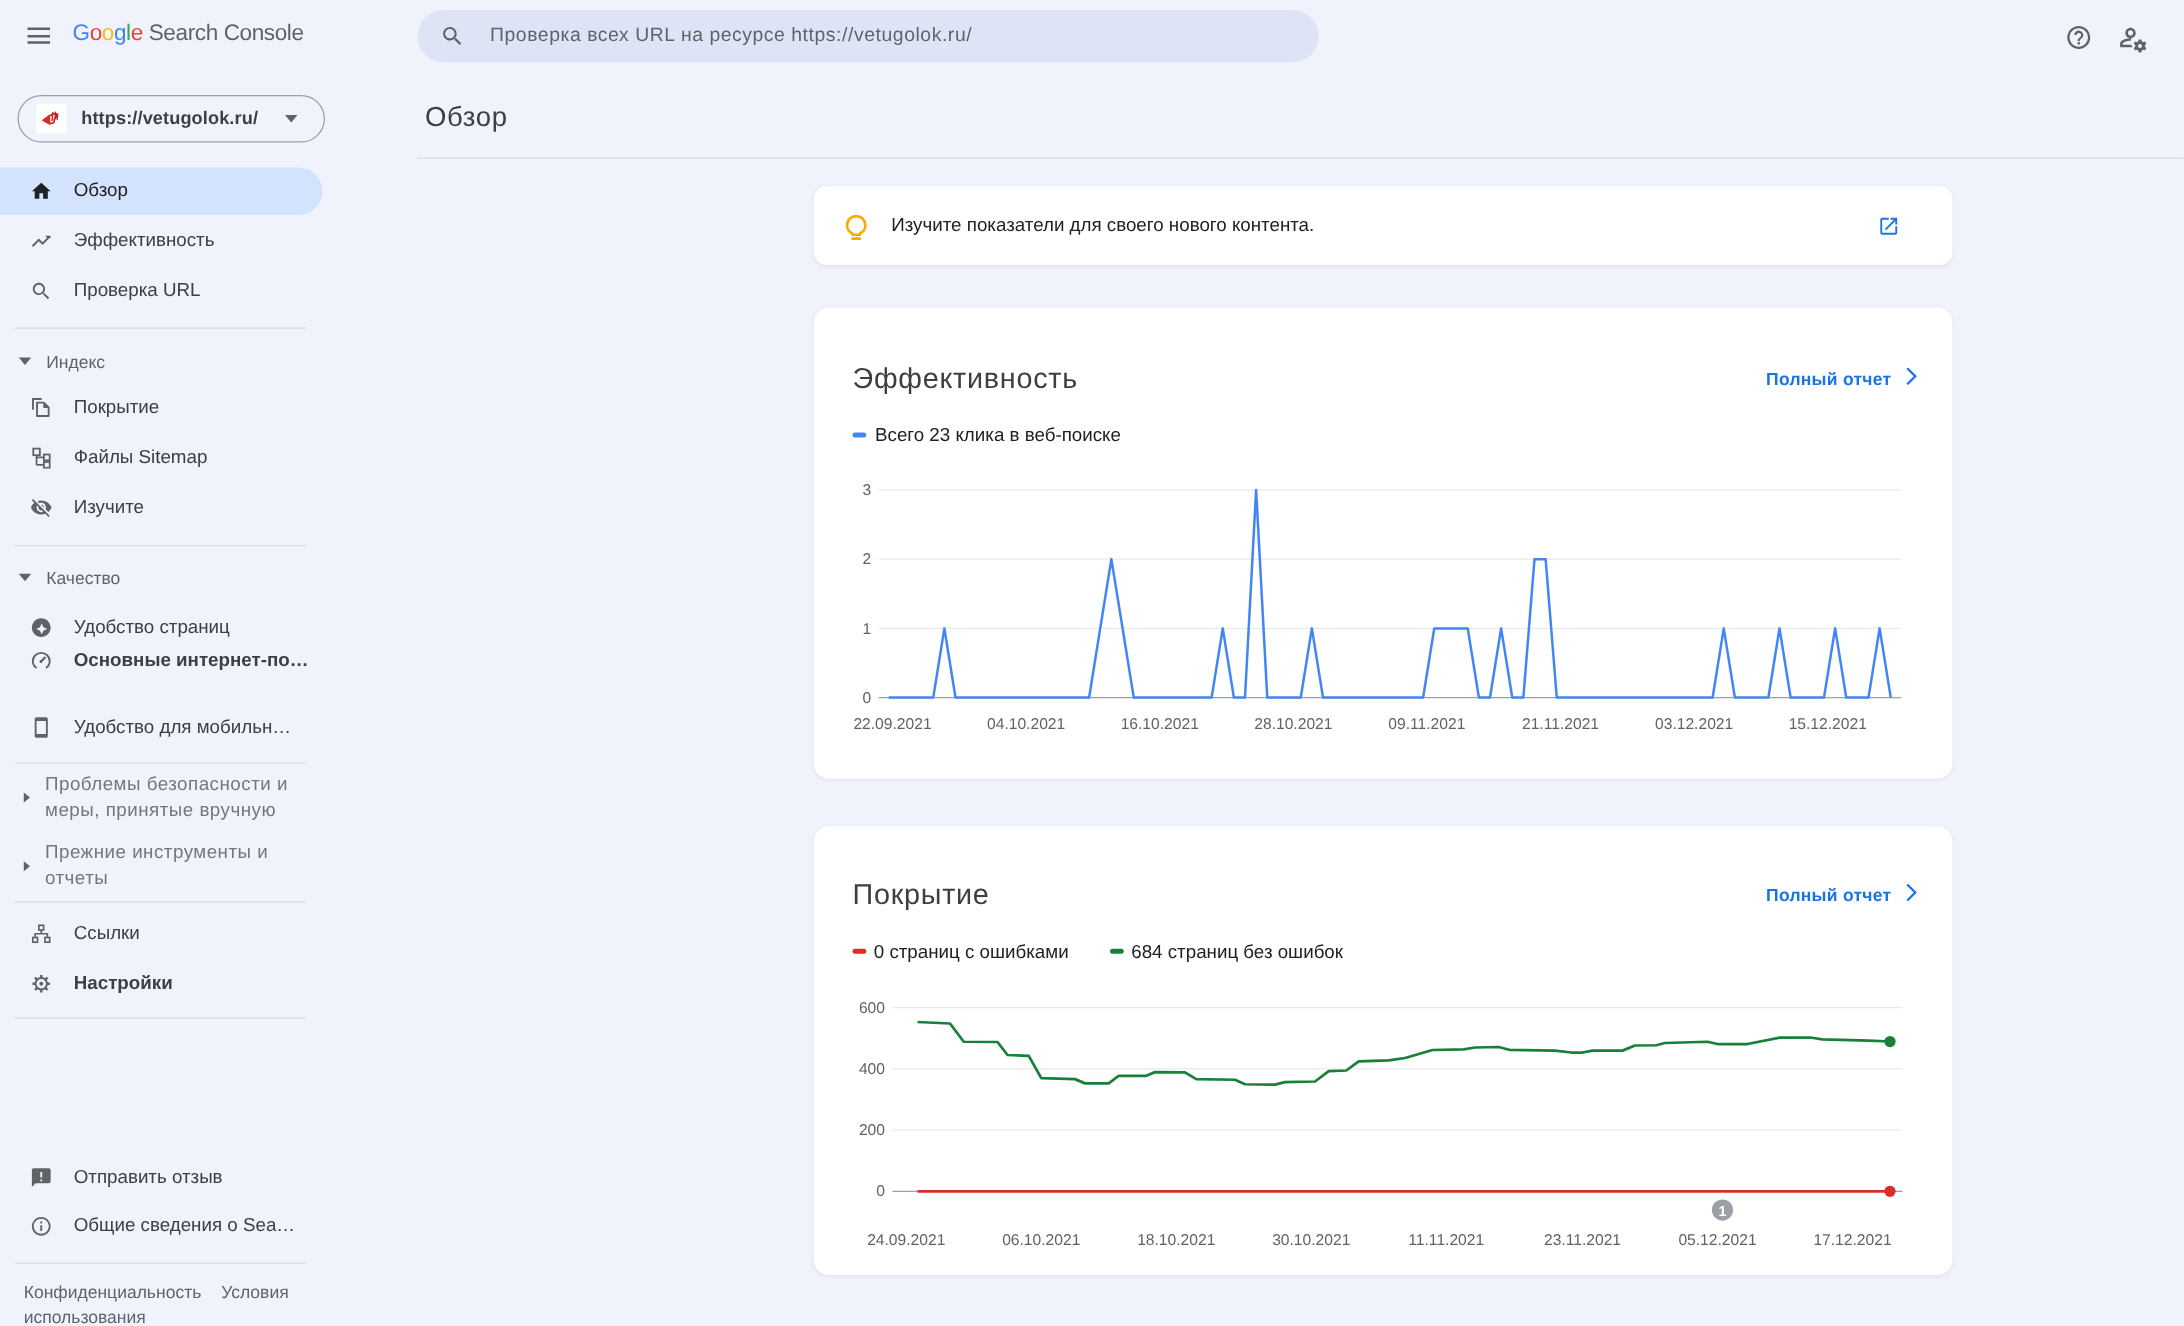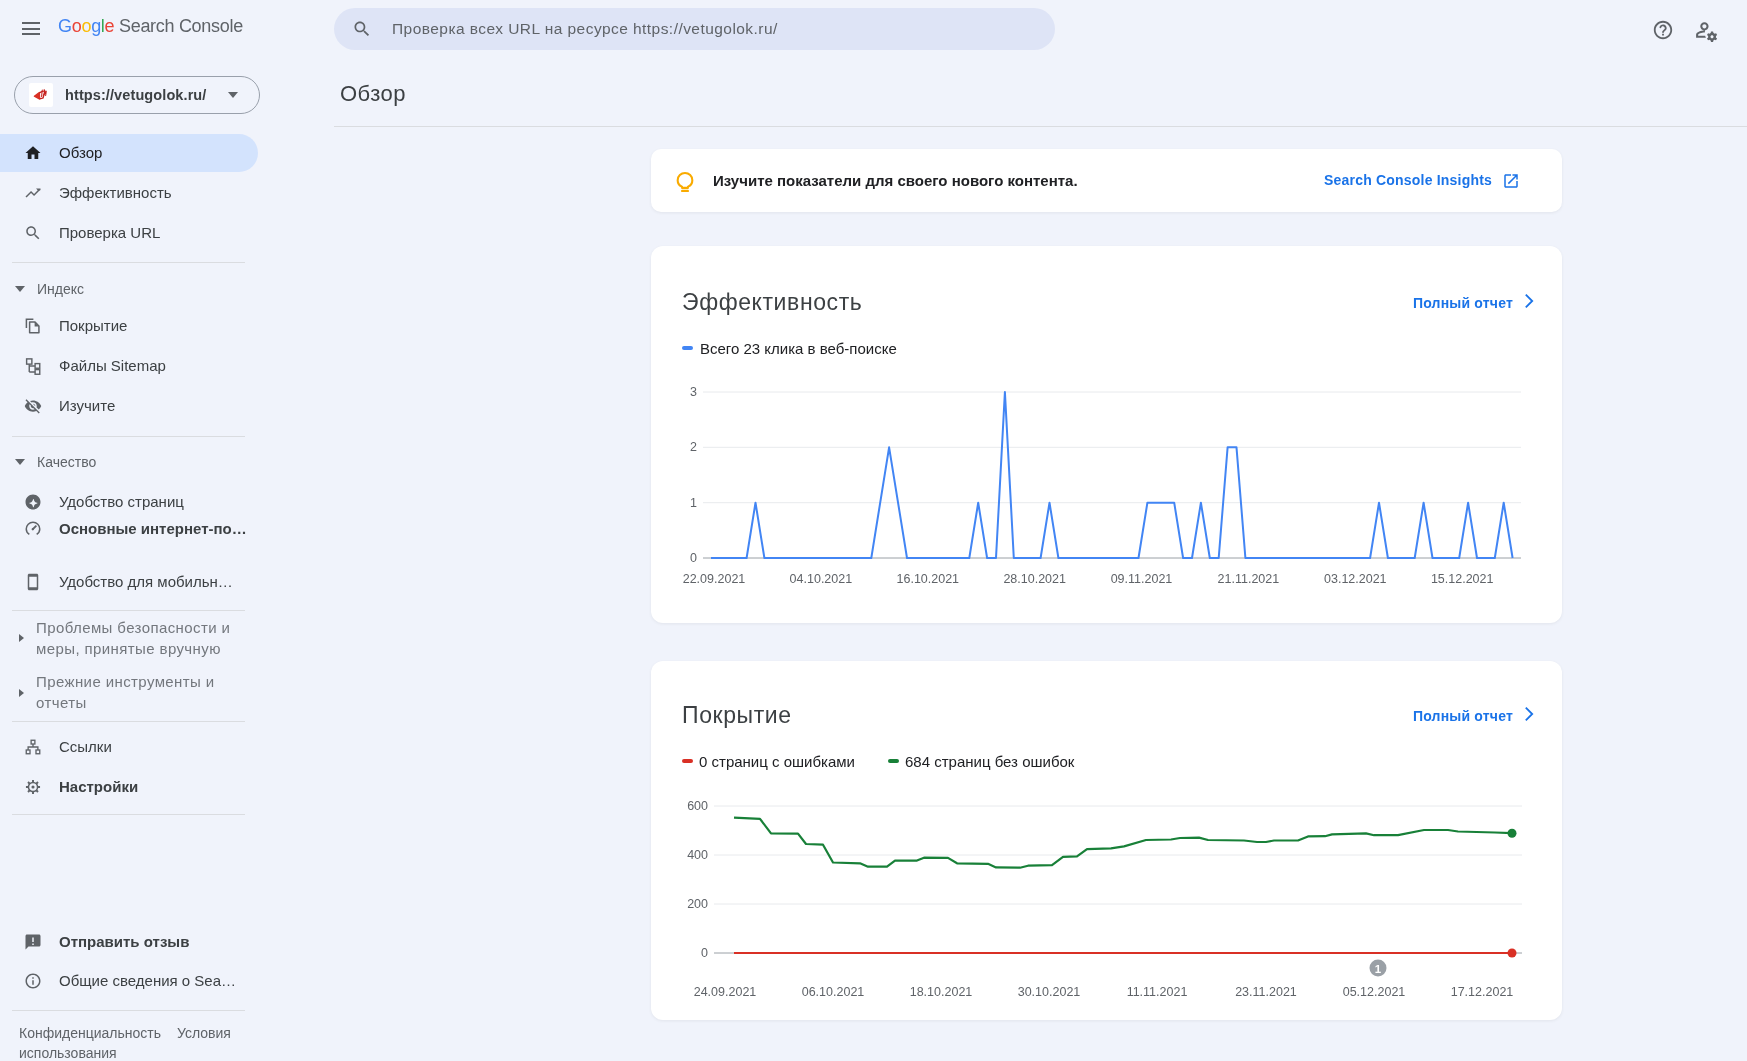--- a/index.html
+++ b/index.html
@@ -163,21 +163,21 @@
       <g stroke-width="2.6">
         <path d="M12 5.8V2.6M12 21.4v-3.2M18.2 12h3.2M2.6 12h3.2"></path>
         <path d="M16.4 7.6l2.26-2.26M5.34 18.66L7.6 16.4M16.4 16.4l2.26 2.26M5.34 5.34L7.6 7.6"></path>
       </g>
     </svg>
   <div class="tx">Настройки</div>
 </div>
 
 <div class="divider" style="top:814px;"></div>
 
-<div class="navitem" style="top:923px;font-weight:bold;">
+<div class="navitem" style="top:923px;">
   <svg class="ic" viewBox="0 0 24 24" fill="#5f6368">
       <path d="M20 2H4c-1.1 0-1.99.9-1.99 2L2 22l4-4h14c1.1 0 2-.9 2-2V4c0-1.1-.9-2-2-2zm-9 4h2v6h-2V6zm2 10h-2v-2h2v2z"></path>
     </svg>
   <div class="tx">Отправить отзыв</div>
 </div>
 <div class="navitem" style="top:962px;">
   <svg class="ic" viewBox="0 0 24 24" fill="#5f6368">
       <path d="M11 7h2v2h-2zm0 4h2v6h-2zm1-9C6.48 2 2 6.48 2 12s4.48 10 10 10 10-4.48 10-10S17.52 2 12 2zm0 18c-4.41 0-8-3.59-8-8s3.59-8 8-8 8 3.59 8 8-3.59 8-8 8z"></path>
     </svg>
   <div class="tx">Общие сведения о Sea…</div>
@@ -187,22 +187,21 @@
 <div class="abs" style="left:19px;top:1024px;width:230px;font-size:14px;color:#5f6368;line-height:19.5px;"><span style="margin-right:16px;">Конфиденциальность</span>Условия использования</div>
 
 <div class="abs" style="left:340px;top:81px;font-size:22px;color:#3c4043;letter-spacing:.5px;">Обзор</div>
 <div class="abs" style="left:334px;top:126px;width:1413px;height:1px;background:#dadce0;"></div>
 
 <div class="card" style="top:149px;height:63px;border-radius:10px;">
   <svg style="position:absolute;left:25px;top:21px;" width="18" height="22" viewBox="0 0 14 18" fill="none" stroke="#f9ab00" stroke-width="1.7">
     <path d="M4.5 13.6 C2.4 12.7 1 10.6 1 8.3 C1 5 3.7 2.4 7 2.4 C10.3 2.4 13 5 13 8.3 C13 10.6 11.6 12.7 9.5 13.6 L9.5 14.6 L4.5 14.6 Z" stroke-linejoin="round"></path>
     <path d="M4.7 17.2 L9.3 17.2" stroke-linecap="round" stroke-width="1.9"></path>
   </svg>
-  <div style="position:absolute;left:62px;top:0;height:81px;line-height:63px;font-size:15px;color:#202124;font-weight:bold;">Изучите показатели для своего нового контента.</div>
-  <div style="position:absolute;right:70px;top:0;height:63px;line-height:63px;font-size:14px;font-weight:bold;color:#1a73e8;letter-spacing:.2px;">Search Console Insights</div>
+  <div style="position:absolute;left:62px;top:0;height:81px;line-height:63px;font-size:15px;color:#202124;">Изучите показатели для своего нового контента.</div>
   <svg style="position:absolute;right:42px;top:23px;" width="18" height="18" viewBox="0 0 24 24" fill="#1a73e8">
       <path d="M19 19H5V5h7V3H5c-1.11 0-2 .9-2 2v14c0 1.1.89 2 2 2h14c1.1 0 2-.9 2-2v-7h-2v7zM14 3v2h3.59l-9.83 9.83 1.41 1.41L19 6.41V10h2V3h-7z"></path>
     </svg>
 </div>
 
 <div class="card" style="top:246px;height:377px;">
   <div class="ctitle" style="top:289px;position:absolute;left:31px;top:43px;">Эффективность</div>
   <div class="fullrep" style="right:49px;top:49px;">Полный отчет</div>
   <svg style="position:absolute;right:22px;top:44px;" width="22" height="22" viewBox="0 0 24 24" fill="none" stroke="#1a73e8" stroke-width="2">
       <path d="M8.5 5l7 7-7 7"></path>

